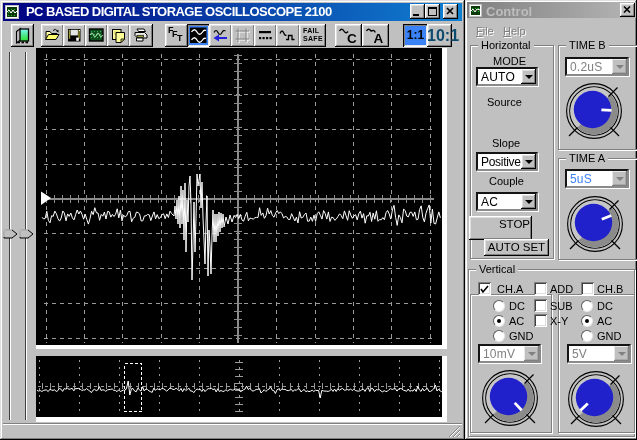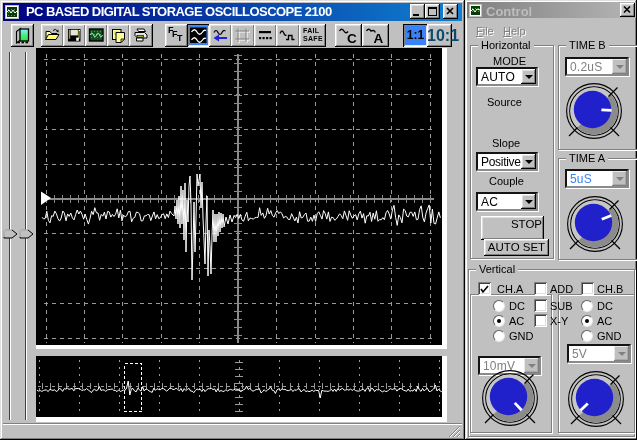--- a/index.html
+++ b/index.html
@@ -493,21 +493,21 @@
         <div class="arr"></div>
       </div>
   </div>
   <div class="lbl" style="left:24px; top:175px;">Couple</div>
   <div class="combo" style="left:11px; top:192px; width:62px;">
     <div class="txt">AC</div>
       <div class="btn">
         <div class="arr"></div>
       </div>
   </div>
-  <div class="pbtn" style="left:16px; top:216px; width:63px; height:24px; line-height:16px;padding-left:28px;">STOP</div>
+  <div class="pbtn" style="left:4px; top:216px; width:63px; height:24px; line-height:16px;padding-left:28px;">STOP</div>
   <div class="pbtn" style="left:19px; top:239px; width:65px; height:17px; line-height:17px;">AUTO SET</div>
 
   <div class="group" style="left:93px; top:45px; width:90px; height:105px;">
     <div class="glabel">TIME B</div>
   </div>
   <div class="combo" style="left:100px; top:57px; width:64px;">
     <div class="txt" style="color:#808080;">0.2uS</div>
       <div class="btnd">
         <div class="arr arrd"></div>
       </div>
@@ -576,21 +576,21 @@
 
   <div class="rad" style="left:116px; top:300px;"></div>
   <div class="clbl" style="left:132px; top:300px;">DC</div>
   <div class="rad" style="left:116px; top:315px;">
       <div class="dot"></div>
     </div>
   <div class="clbl" style="left:132px; top:315px;">AC</div>
   <div class="rad" style="left:116px; top:330px;"></div>
   <div class="clbl" style="left:132px; top:330px;">GND</div>
 
-  <div class="combo" style="left:13px; top:344px; width:63px;margin-top:12px;">
+  <div class="combo" style="left:13px; top:344px; width:63px;">
     <div class="txt" style="color:#808080;">10mV</div>
       <div class="btnd">
         <div class="arr arrd"></div>
       </div>
   </div>
   <div class="combo" style="left:102px; top:344px; width:64px;">
     <div class="txt" style="color:#808080;">5V</div>
       <div class="btnd">
         <div class="arr arrd"></div>
       </div>

